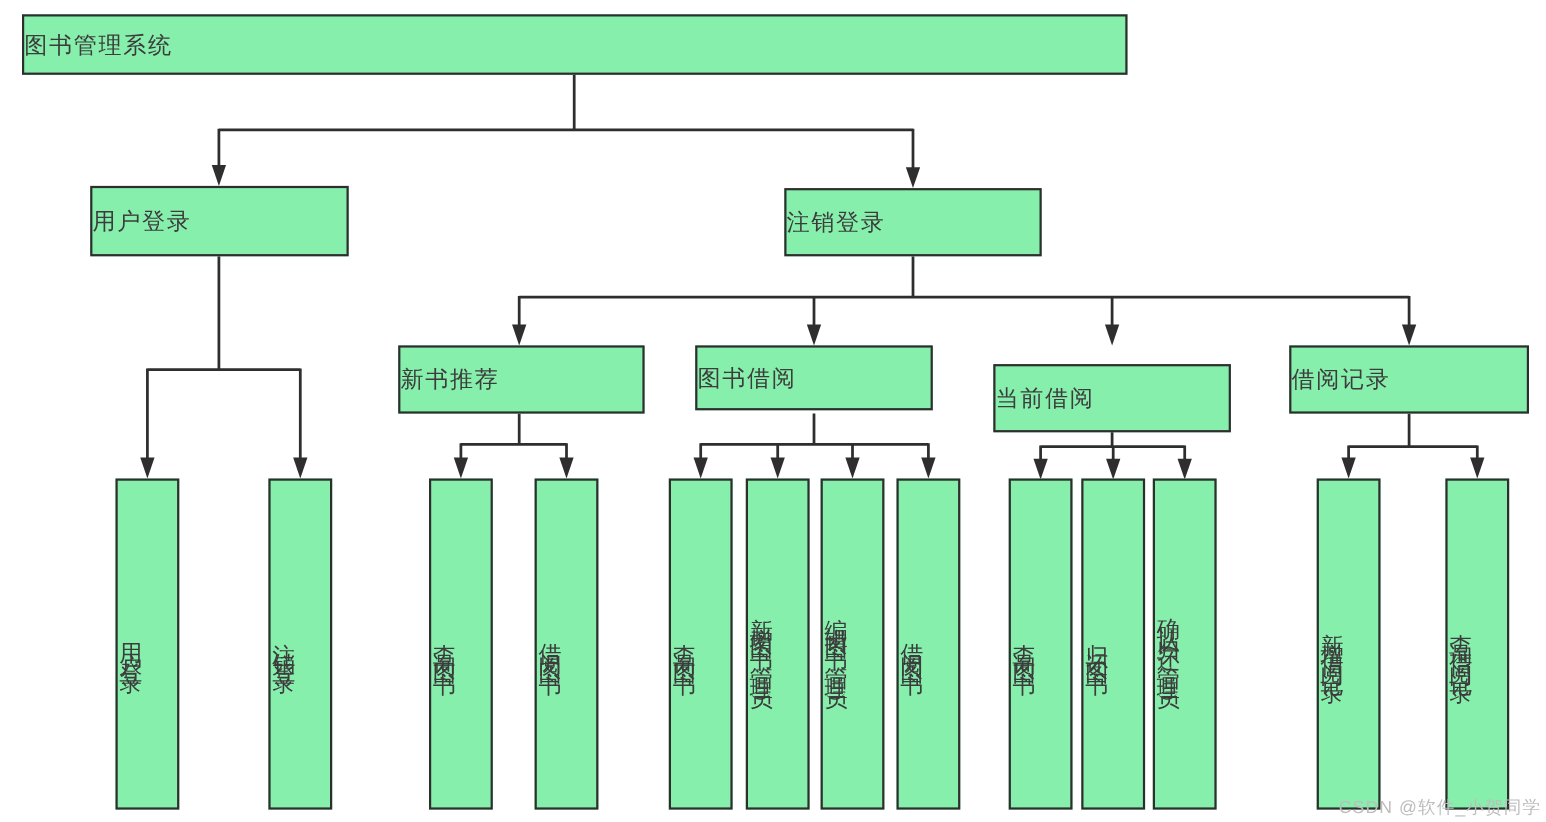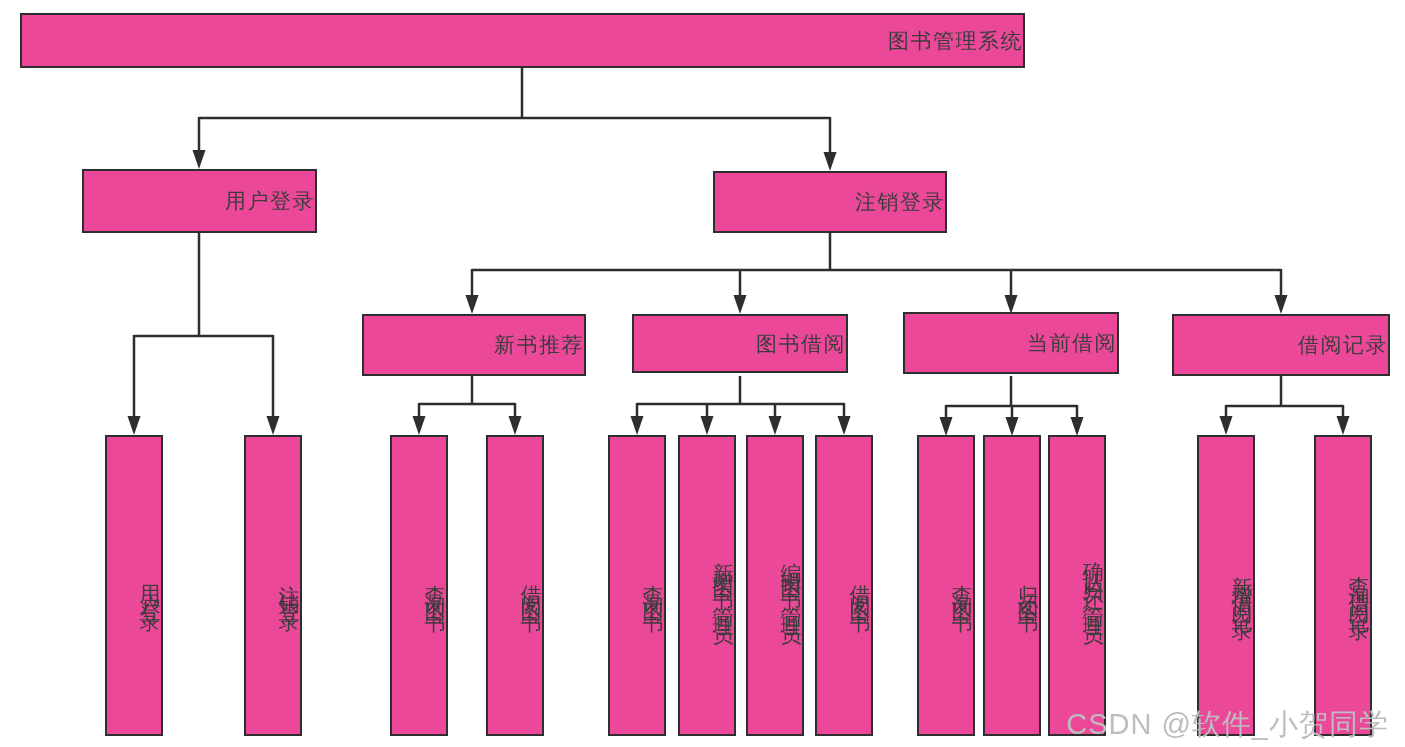--- a/index.html
+++ b/index.html
@@ -3,32 +3,32 @@
 <meta charset="utf-8">
 <style>
   html,body{margin:0;padding:0;}
   body{
     width:1405px;height:747px;position:relative;background:#ffffff;
     font-family:"Liberation Sans","DejaVu Sans",sans-serif;
     color:#3c3c3c;overflow:hidden;
   }
   #connectors{position:absolute;left:0;top:0;width:1405px;height:747px;}
   .box{
-    position:absolute;box-sizing:border-box;background:#ec4899;
-    border:2.5px solid #2e2e2e;display:flex;align-items:center;justify-content:flex-end;
+    position:absolute;box-sizing:border-box;background:#86efac;
+    border:2.5px solid #2e2e2e;display:flex;align-items:center;justify-content:flex-start;
     font-size:21px;letter-spacing:1.5px;color:#3c3c3c;white-space:nowrap;
   }
   .leaf{width:58px;top:435px;height:301px;}
   .leaf .vtxt{
     writing-mode:vertical-rl;text-orientation:mixed;
     font-size:21px;letter-spacing:9px;line-height:1;white-space:nowrap;
     padding-left:1px;
   }
   .watermark{
-    position:absolute;right:16px;bottom:2px;font-size:29px;color:#bdbdbd;
+    position:absolute;right:4px;bottom:2px;font-size:16px;color:#bdbdbd;
     letter-spacing:1px;white-space:nowrap;margin-left:16px;
   }
 </style>
 </head>
 <body>
 
 <svg id="connectors" viewBox="0 0 1405 747" xmlns="http://www.w3.org/2000/svg">
   <g stroke="#2e2e2e" stroke-width="2.5" fill="none">
     <path d="M522 68 V118 M199 118 H830 M199 117 V152 M830 117 V154"></path>
     <path d="M199 233 V336 M134 336 H273 M134 335 V418 M273 335 V418"></path>
@@ -71,21 +71,21 @@
 <div class="box" style="left:713px;top:171px;width:234px;height:62px;">
   <span>注销登录</span>
 </div>
 
 <div class="box" style="left:362px;top:314px;width:224px;height:62px;">
   <span>新书推荐</span>
 </div>
 <div class="box" style="left:632px;top:314px;width:216px;height:59px;">
   <span>图书借阅</span>
 </div>
-<div class="box" style="left:903px;top:312px;width:216px;height:62px;">
+<div class="box" style="left:903px;top:331px;width:216px;height:62px;">
   <span>当前借阅</span>
 </div>
 <div class="box" style="left:1172px;top:314px;width:218px;height:62px;">
   <span>借阅记录</span>
 </div>
 
 <div class="box leaf" style="left:105px;">
   <span class="vtxt">用户登录</span>
 </div>
 <div class="box leaf" style="left:244px;">

